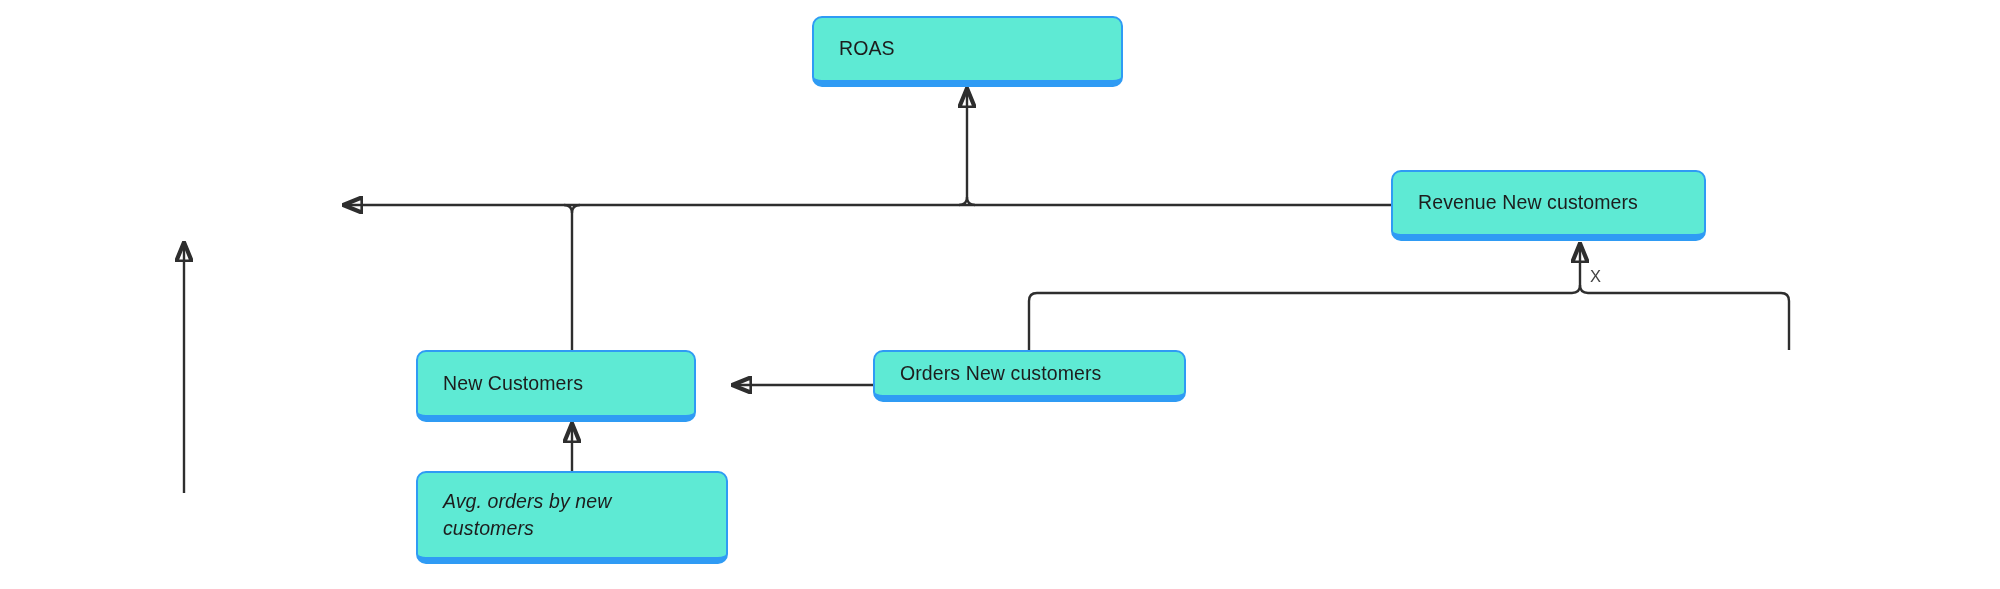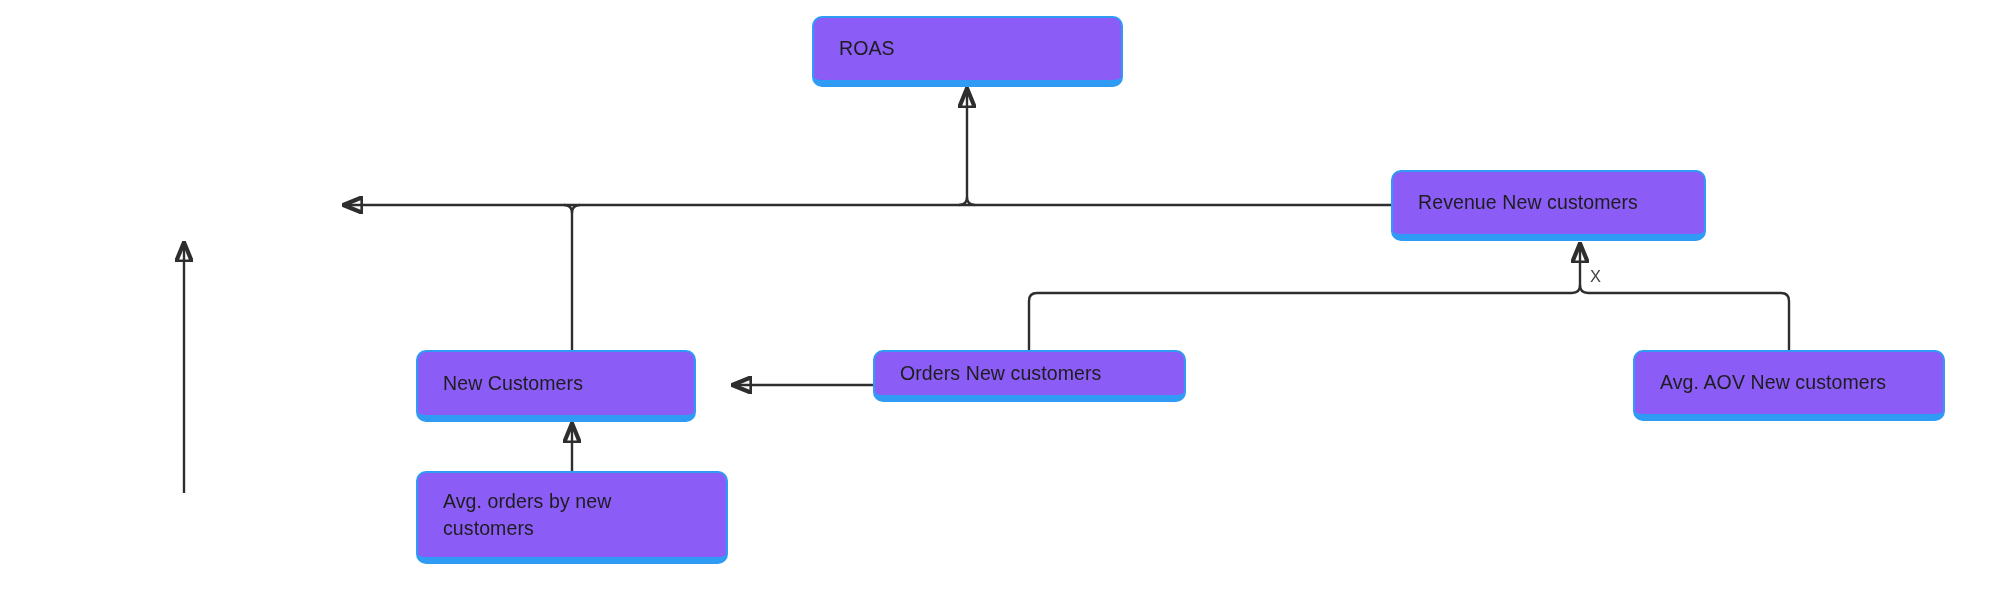--- a/index.html
+++ b/index.html
@@ -9,33 +9,33 @@
     background:#ffffff;
     font-family:"Liberation Sans", sans-serif;
     overflow:hidden;
   }
   .wires{position:absolute;left:0;top:0;width:2000px;height:589px;}
   .wires path{stroke:#2e2e2e;stroke-width:2.4;fill:none;stroke-linejoin:round;}
   .op-label{font-family:"Liberation Sans",sans-serif;font-size:16.5px;fill:#434343;}
   .node{
     position:absolute;
     box-sizing:border-box;
-    background:#8b5cf6;
+    background:#5eead4;
     border:2.5px solid #2F9BF4;
     border-bottom-width:7px;
     border-radius:10px;
     display:flex;
     align-items:center;
     padding-left:25px;
     font-size:19.5px;
     color:#1d1d1d;
     letter-spacing:0.1px;
   }
   .node .lbl{line-height:1.4;}
-  .node--wrap{padding-right:109px;}
+  .node--wrap{padding-right:109px;font-style:italic;}
 </style>
 </head>
 <body>
 
 <div class="canvas">
 
   <svg class="wires" viewBox="0 0 2000 589" xmlns="http://www.w3.org/2000/svg">
     <defs>
       <marker id="arr" viewBox="0 0 12 10" refX="10.5" refY="5" markerWidth="21" markerHeight="17.5" markerUnits="userSpaceOnUse" orient="auto">
         <path d="M0.5,0.5 L11.5,5 L0.5,9.5 Z" fill="#2e2e2e" stroke="none"></path>
@@ -73,22 +73,19 @@
   </div>
 
   <div class="node" style="left:416px;top:350px;width:280px;height:72px">
     <span class="lbl">New Customers</span>
   </div>
 
   <div class="node" style="left:873px;top:350px;width:313px;height:52px">
     <span class="lbl">Orders New customers</span>
   </div>
 
-  <div class="node" style="left:1633px;top:350px;width:312px;height:71px">
-    <span class="lbl">Avg. AOV New customers</span>
-  </div>
 
 
   <div class="node node--wrap" style="left:416px;top:471px;width:312px;height:93px">
     <span class="lbl">Avg. orders by new customers</span>
   </div>
 
 </div>
 
 </body></html>

